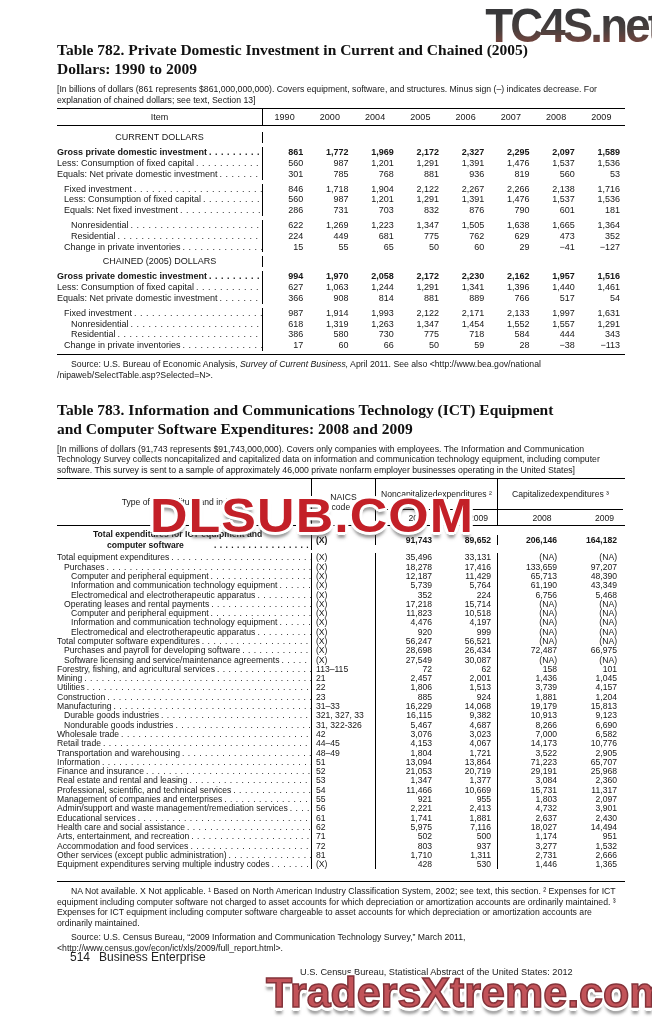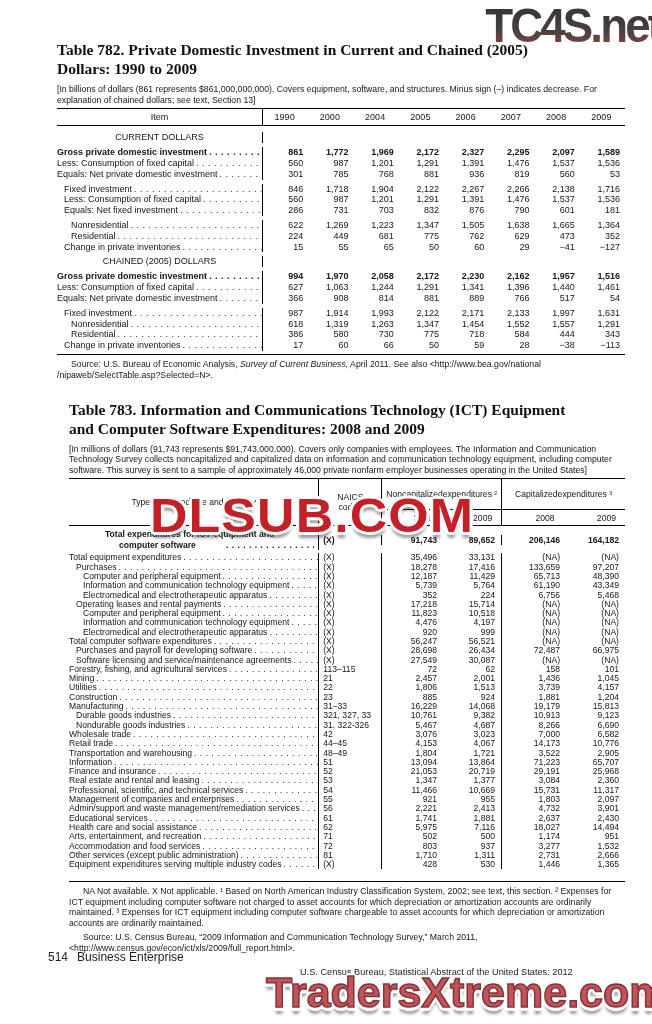--- a/index.html
+++ b/index.html
@@ -32,21 +32,21 @@
   .t782 .r.section{margin:4px 0 2px;line-height:11px;}
   .t782 .r.section .lt{justify-content:center;text-align:right;}
   .t782 .i1 .lt{padding-left:7px;}
   .t782 .i2 .lt{padding-left:14px;}
 
   .source{font-size:8.7px;line-height:10.8px;margin:4px 0 0 0;}
   .source .ind{padding-left:14px;}
   .source em{font-style:italic;}
 
   
-  .sec783{margin-top:19px;margin-left:12px;}
+  .sec783{margin-top:19px;}
   .t783{font-size:8.6px;}
   .h783{display:flex;border-top:1.5px solid #000;border-bottom:1.5px solid #000;height:46px;}
   .hc1{width:255px;border-right:1px solid #000;box-sizing:border-box;display:flex;
        align-items:center;justify-content:center;text-align:center;}
   .hc2{width:64px;border-right:1px solid #000;box-sizing:border-box;display:flex;
        flex-direction:column;align-items:center;justify-content:center;line-height:10px;}
   .hg{display:flex;flex-direction:column;box-sizing:border-box;}
   .hg1{width:122px;border-right:1px solid #000;}
   .hg2{width:125px;}
   .gt{flex:1;border-bottom:1px solid #000;display:flex;flex-direction:row;
@@ -66,21 +66,21 @@
   .t783 .l2{display:none;}
   .t783 .two .l2{display:flex;}
   .t783 .tot{font-weight:bold;line-height:10.5px;padding:2px 0 3px;}
   .t783 .tot .l1{padding-left:36px;}
   .t783 .tot .l2{padding-left:50px;gap:28px;}
 
   .fn{font-size:8.7px;line-height:10.5px;margin:4px 0 0 0;text-indent:14px;}
 
   
   .pf-left{position:absolute;left:48px;top:950px;font-size:12px;color:#222;}
-  .pf-left .pg{margin-right:9px;}
+  .pf-left .pg{margin-right:9px;margin-left:22px;}
   .pf-right{position:absolute;left:300px;top:967px;font-size:9.2px;color:#222;}
 
   
   .wm-top{position:absolute;top:-2px;right:-8px;z-index:6;
     font-size:48px;font-weight:700;letter-spacing:-3px;
     transform:scaleX(0.95);transform-origin:right top;
     background:linear-gradient(180deg,#38383a 30%,#4a403e 58%,#6d443e 78%,#8a564c 100%);
     -webkit-background-clip:text;background-clip:text;color:transparent;}
   .wm-mid{position:absolute;top:487px;left:150px;z-index:6;
     font-size:49px;font-weight:700;letter-spacing:1px;transform:scaleX(1.06);transform-origin:left top;
@@ -709,21 +709,21 @@
             </div>
             <div class="r i1">
               <div class="lc3">
                 <span class="lt l1">
                   <span class="lbl">Durable goods industries</span>
                   <span class="dots"></span>
                 </span>
 
               </div>
               <span class="nc">321, 327, 33</span>
-              <span class="vc3 w0">10,761</span>
+              <span class="vc3 w0">16,115</span>
               <span class="vc3 w1">9,382</span>
               <span class="vc3 w2">10,913</span>
               <span class="vc3 w3">9,123</span>
             </div>
             <div class="r i1">
               <div class="lc3">
                 <span class="lt l1">
                   <span class="lbl">Nondurable goods industries</span>
                   <span class="dots"></span>
                 </span>

